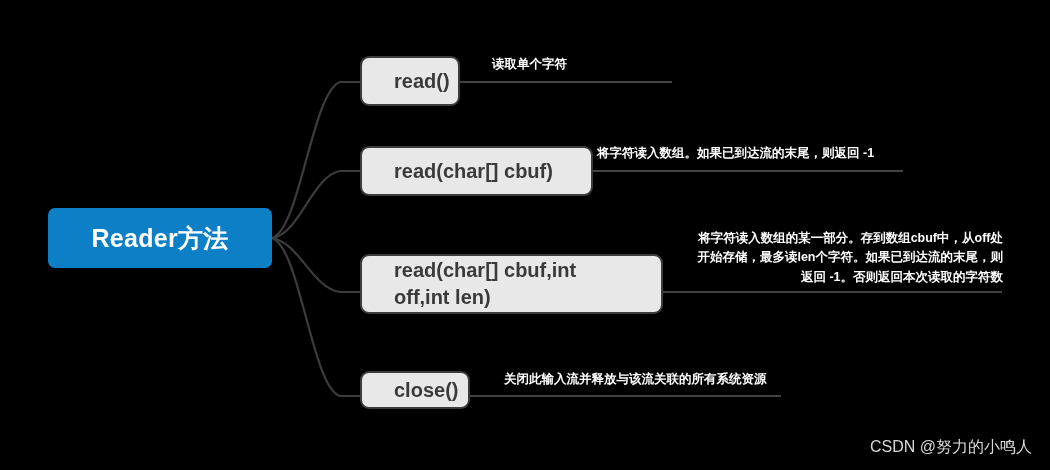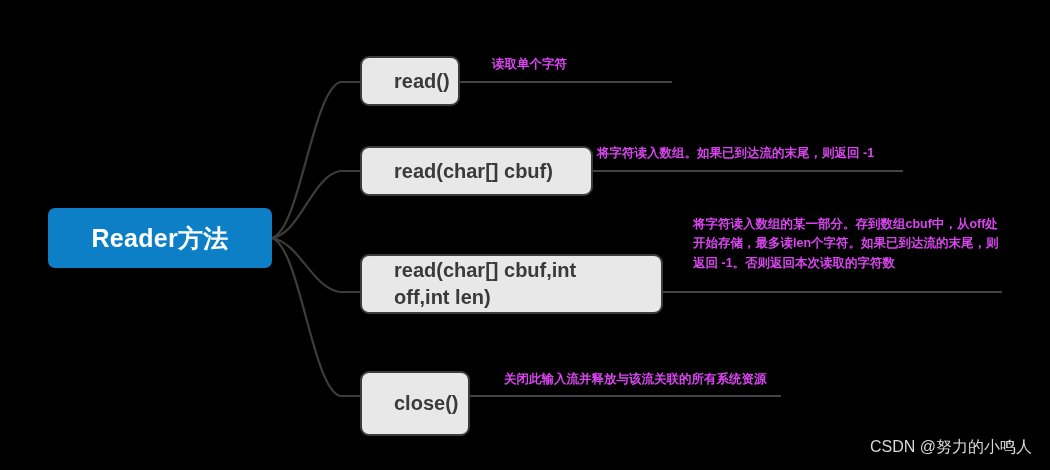--- a/index.html
+++ b/index.html
@@ -55,33 +55,33 @@
   }
   .node-label {
     color: #3a3a3a;
     font-size: 20px;
     font-weight: bold;
     line-height: 1.35;
   }
   .node-1 { left: 360px; top: 56px;  width: 100px; height: 50px; }
   .node-2 { left: 360px; top: 146px; width: 233px; height: 50px; }
   .node-3 { left: 360px; top: 254px; width: 303px; height: 60px; }
-  .node-4 { left: 360px; top: 371px; width: 110px; height: 65px; }
+  .node-4 { left: 360px; top: 371px; width: 110px; height: 38px; }
 
   .annotation {
     position: absolute;
-    color: #d946ef;
+    color: #ffffff;
     font-size: 12.5px;
     line-height: 1.55;
     white-space: nowrap;
     font-weight: bold;
   }
   .ann-1 { left: 492px; top: 55px; }
   .ann-2 { left: 597px; top: 144px; }
-  .ann-3 { left: 693px; top: 215px; white-space: normal; width: 310px; text-align: left; }
+  .ann-3 { left: 693px; top: 229px; white-space: normal; width: 310px; text-align: right; }
   .ann-4 { left: 504px; top: 370px; }
 
   .watermark {
     position: absolute;
     right: 18px;
     bottom: 12px;
     color: #d8d8d8;
     font-size: 16px;
     white-space: nowrap;
     text-align: right;

